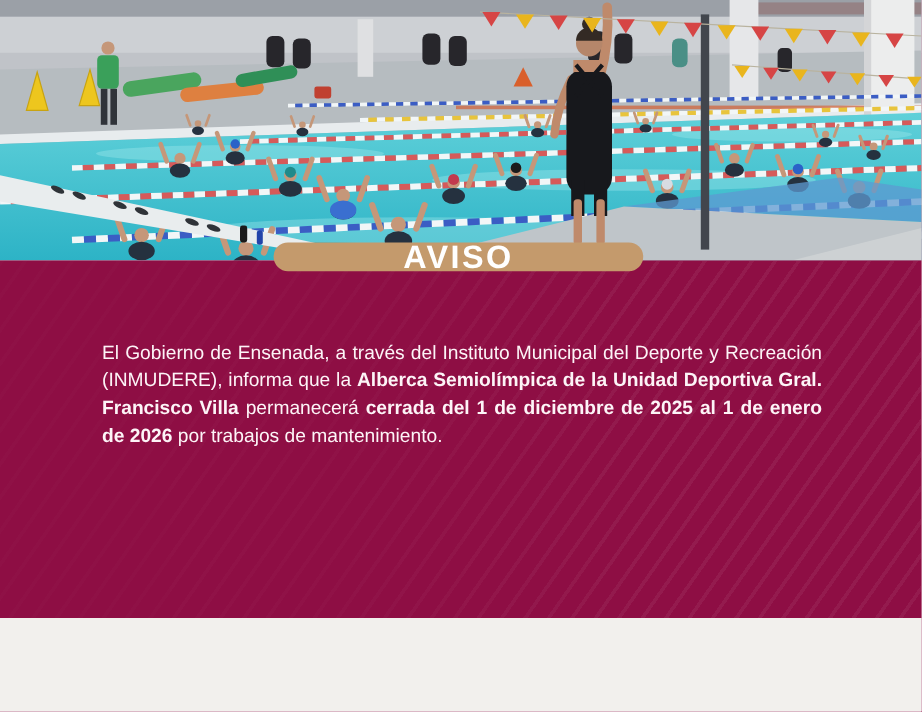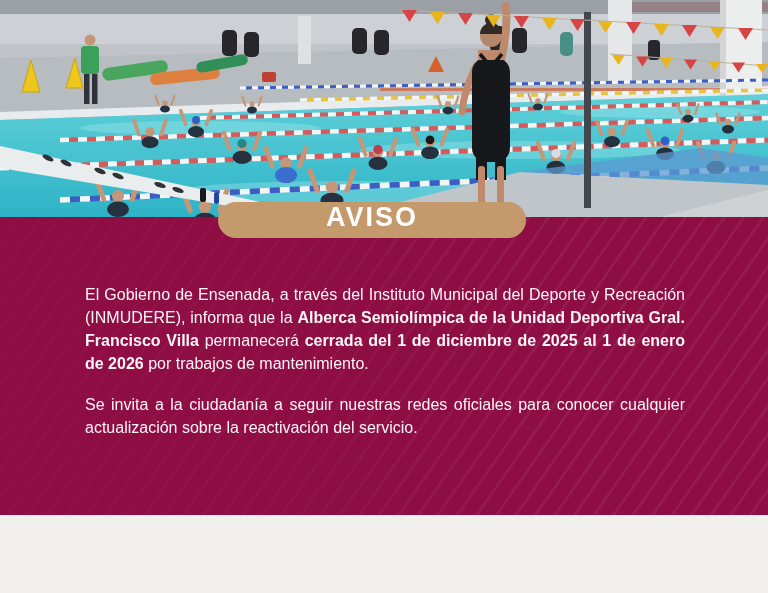--- a/index.html
+++ b/index.html
@@ -17,22 +17,22 @@
   .photo{position:absolute;left:0;top:0;width:768px;height:217px;overflow:hidden;background:#b9bcc1;}
   .photo svg{display:block;}
 
   
   .panel{position:absolute;left:0;top:217px;width:768px;height:298px;background:var(--maroon,#8E0E44);}
   .panel .stripes{position:absolute;inset:0;
     background:repeating-linear-gradient(-55deg,rgba(255,255,255,0) 0 13px,rgba(255,255,255,0.055) 13px 16px);
     -webkit-mask-image:linear-gradient(to right,rgba(0,0,0,.25) 0%,rgba(0,0,0,.4) 40%,#000 70%);
     mask-image:linear-gradient(to right,rgba(0,0,0,.25) 0%,rgba(0,0,0,.4) 40%,#000 70%);}
 
-  .badge{position:absolute;left:218px;top:202px;width:308px;height:36px;background:var(--badge-tan,#C49A6C);
-    border-radius:18px;display:flex;justify-content:center;z-index:5;}
+  .badge{position:absolute;left:228px;top:202px;width:308px;height:24px;background:var(--badge-tan,#C49A6C);
+    border-radius:18px;display:flex;align-items:center;justify-content:center;z-index:5;}
   .badge span{color:#fff;font-size:27px;font-weight:800;letter-spacing:2px;}
 
   .notice-text{position:absolute;left:85px;top:283px;width:600px;color:#fdf4f7;z-index:2;}
   .notice-text p{font-size:16px;line-height:23px;text-align:justify;}
   .notice-text p + p{margin-top:18px;}
   .notice-text b{font-weight:700;}
 
   
   .footer{position:absolute;left:0;top:515px;width:768px;height:78px;background:var(--footer-bg,#F2F0ED);}
 </style>
@@ -220,21 +220,20 @@
   <div class="panel">
     <div class="stripes"></div>
   </div>
 
   <div class="badge">
     <span>AVISO</span>
   </div>
 
   <div class="notice-text">
     <p><span>El Gobierno de Ensenada, a través del Instituto Municipal del Deporte y Recreación (INMUDERE), informa que la </span><b>Alberca Semiolímpica de la Unidad Deportiva Gral. Francisco Villa</b><span> permanecerá </span><b>cerrada del 1 de diciembre de 2025 al 1 de enero de 2026</b><span> por trabajos de mantenimiento.</span></p>
-    <p>Se invita a la ciudadanía a seguir nuestras redes oficiales para conocer cualquier actualización sobre la reactivación del servicio.</p>
   </div>
 
   <div class="footer">
 
     
 
     
 
     
 

